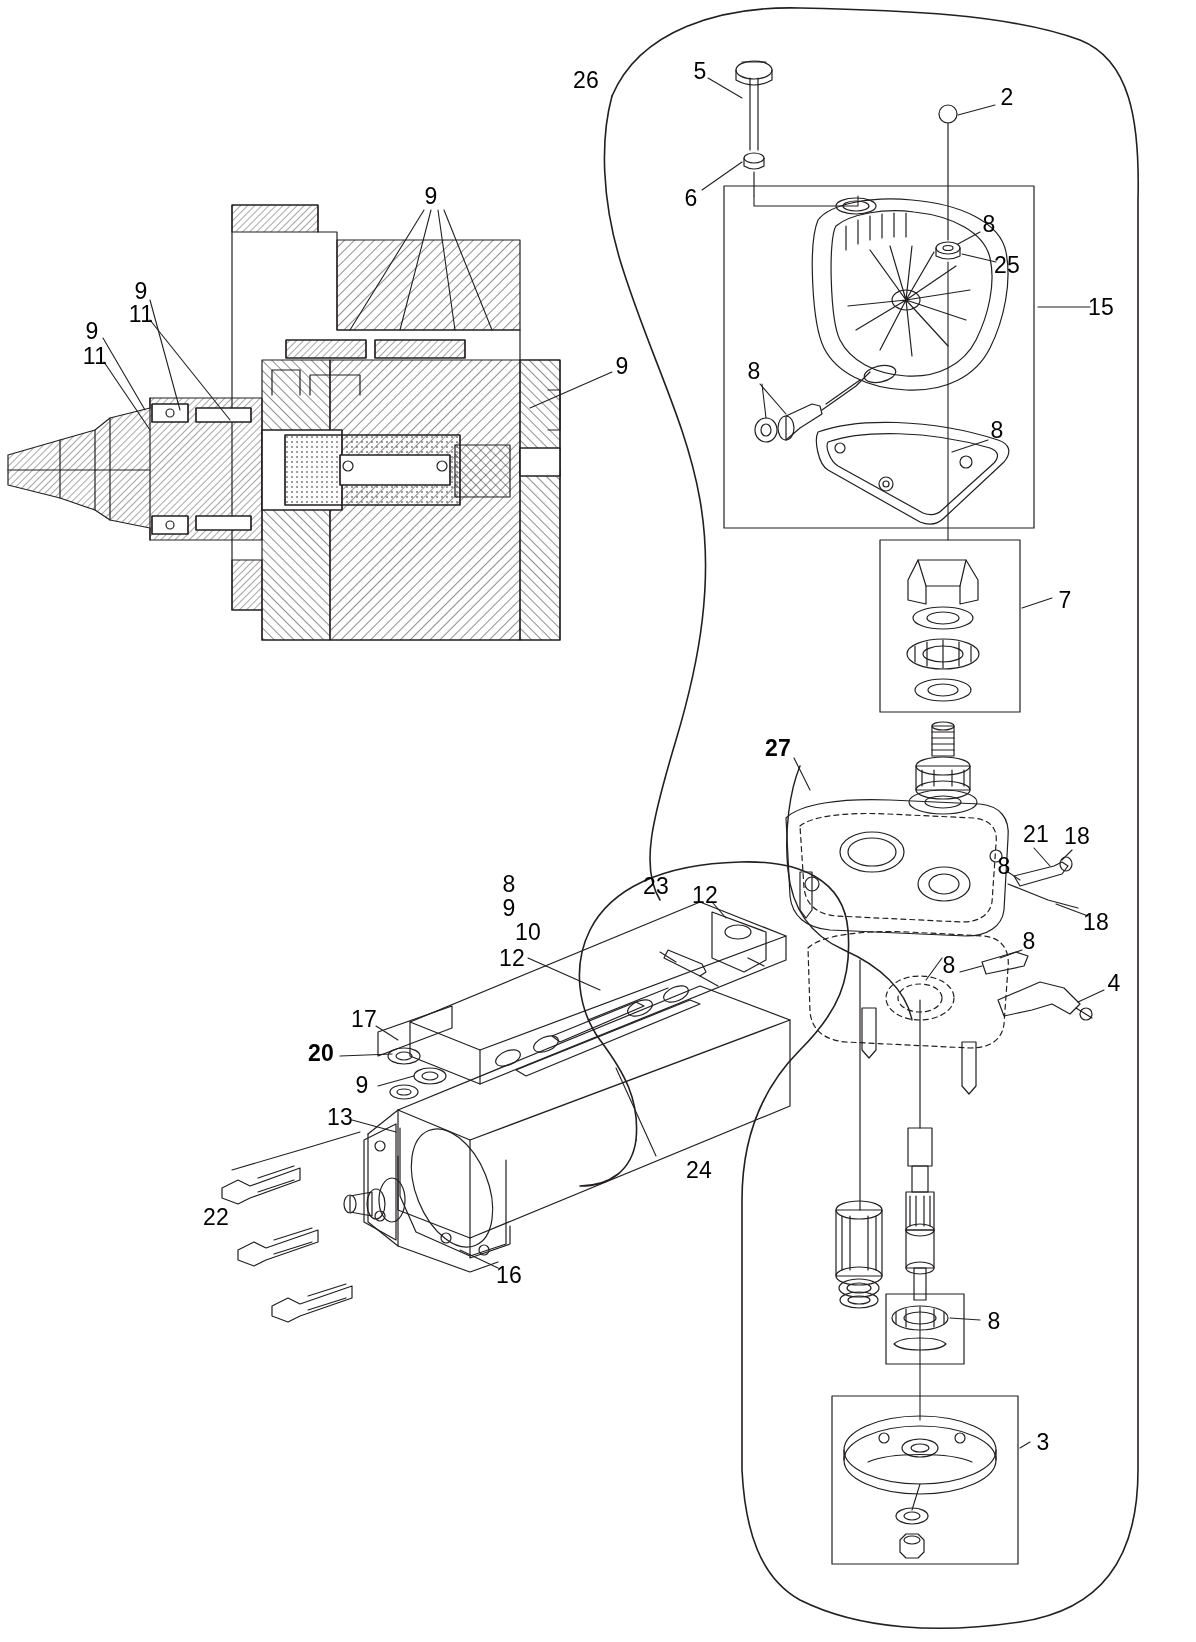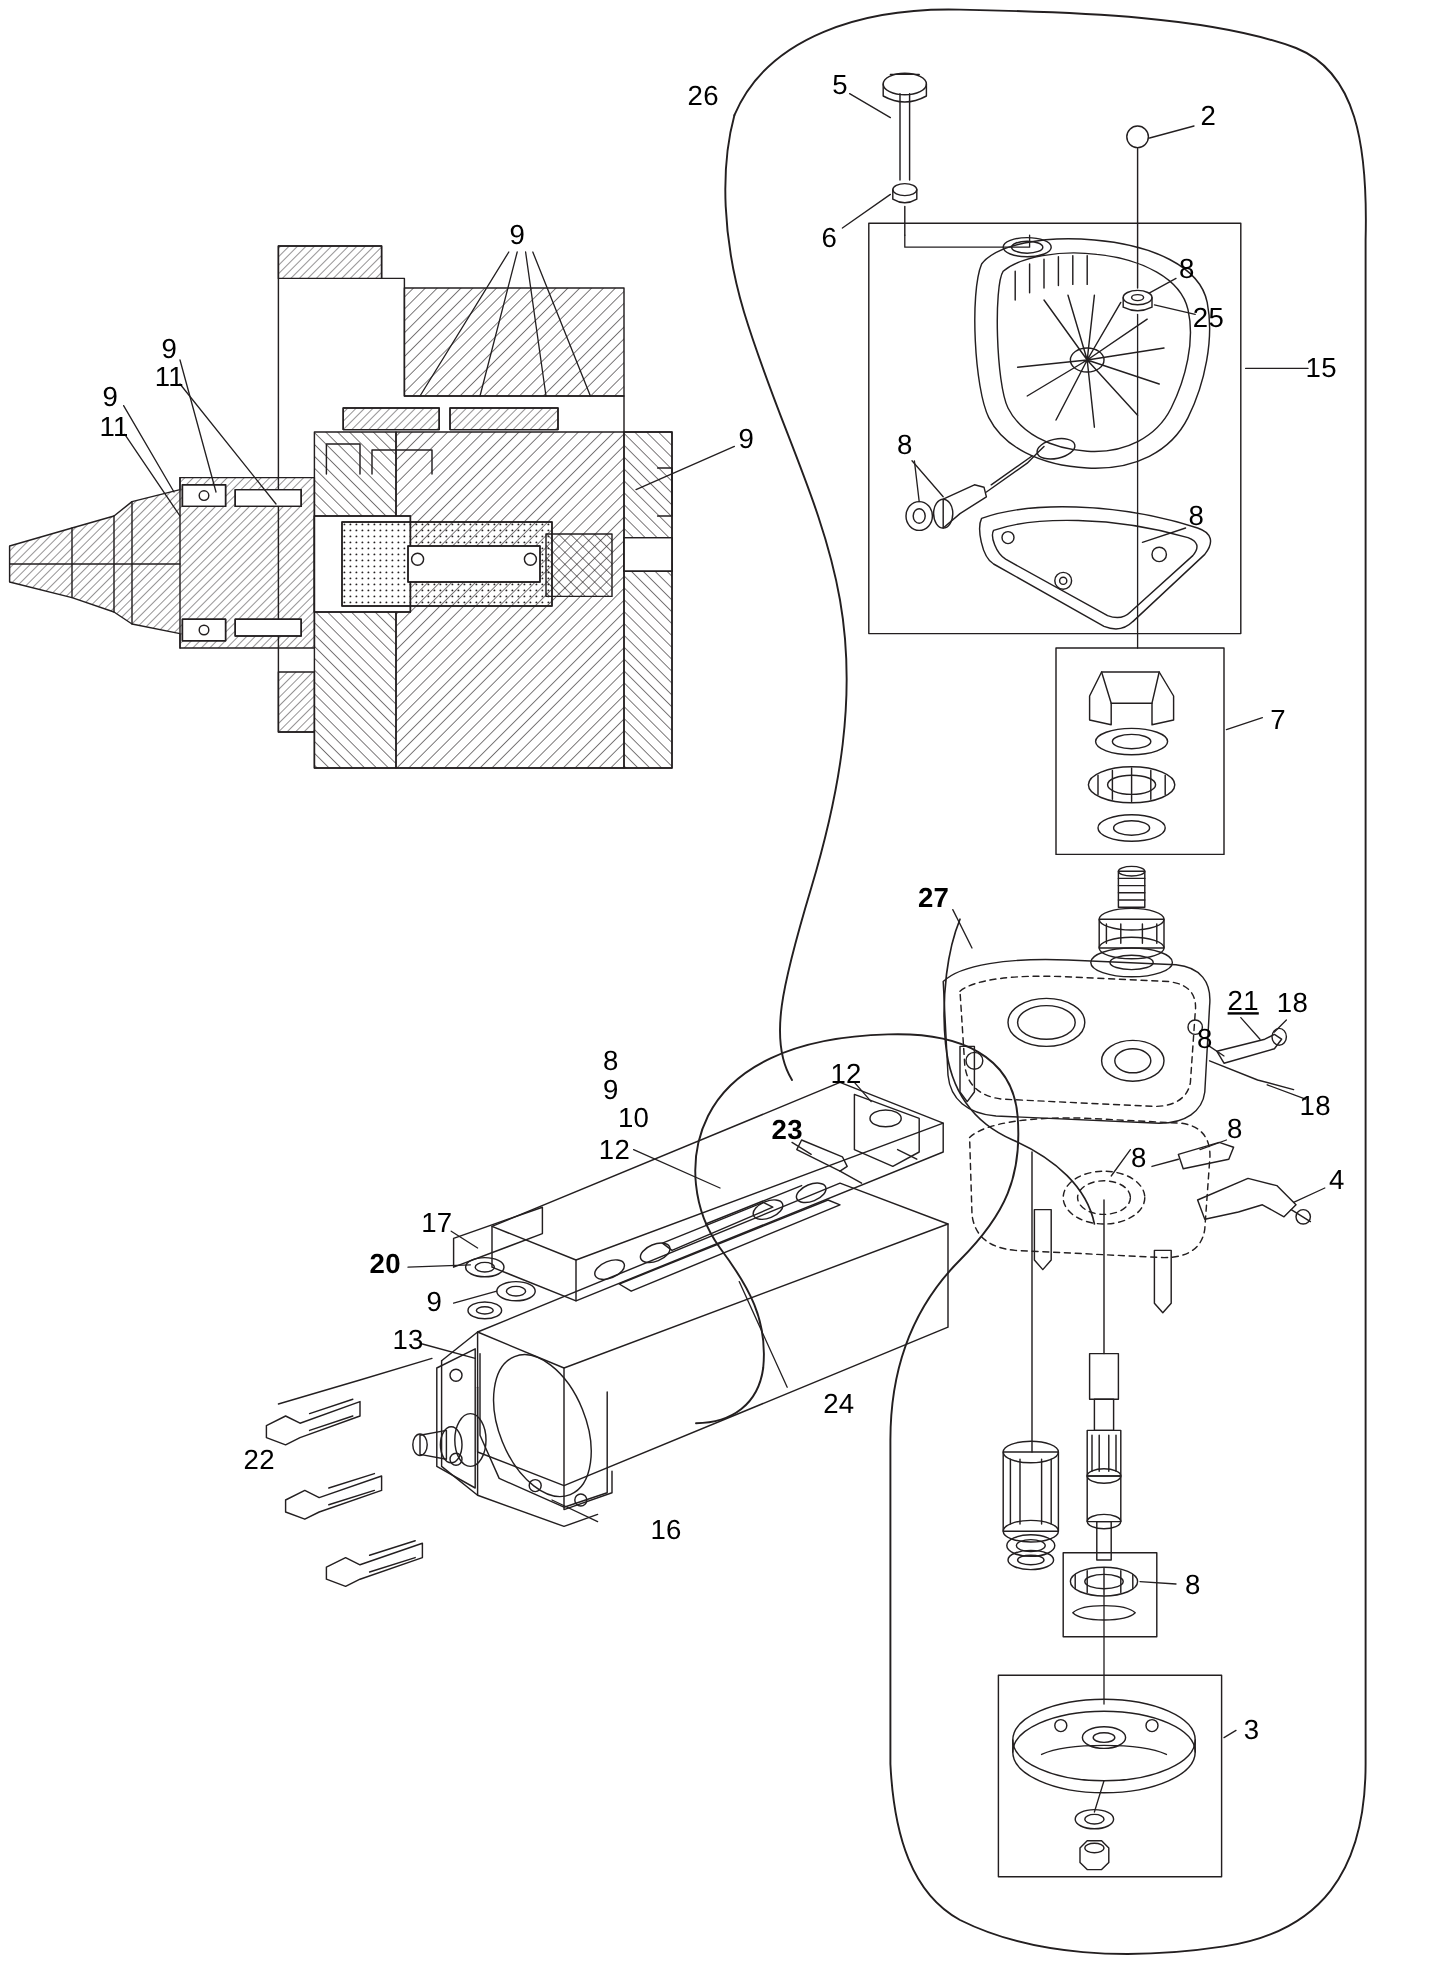--- a/index.html
+++ b/index.html
@@ -465,37 +465,37 @@
       <div class="callout" style="left: 431px; top: 196px;">9</div>
       <div class="callout" style="left: 141px; top: 291px;">9</div>
       <div class="callout" style="left: 141px; top: 314px;">11</div>
       <div class="callout" style="left: 92px; top: 331px;">9</div>
       <div class="callout" style="left: 95px; top: 356px;">11</div>
       <div class="callout" style="left: 622px; top: 366px;">9</div>
       <div class="callout" style="left: 754px; top: 371px;">8</div>
       <div class="callout" style="left: 997px; top: 430px;">8</div>
       <div class="callout" style="left: 1065px; top: 600px;">7</div>
       <div class="callout" style="left: 778px; top: 748px; font-weight: bold;">27</div>
-      <div class="callout" style="left: 1036px; top: 834px; text-decoration: underline;">21</div>
+      <div class="callout" style="left: 1036px; top: 834px;">21</div>
       <div class="callout" style="left: 1077px; top: 836px;">18</div>
       <div class="callout" style="left: 1004px; top: 866px;">8</div>
       <div class="callout" style="left: 1096px; top: 922px;">18</div>
       <div class="callout" style="left: 509px; top: 884px;">8</div>
       <div class="callout" style="left: 705px; top: 895px;">12</div>
       <div class="callout" style="left: 509px; top: 908px;">9</div>
       <div class="callout" style="left: 512px; top: 932px; margin-left: 16px;">10</div>
       <div class="callout" style="left: 512px; top: 958px;">12</div>
-      <div class="callout" style="left: 656px; top: 942px; font-weight: bold;">23</div>
+      <div class="callout" style="left: 656px; top: 886px;">23</div>
       <div class="callout" style="left: 1029px; top: 941px;">8</div>
       <div class="callout" style="left: 949px; top: 965px;">8</div>
       <div class="callout" style="left: 1114px; top: 983px;">4</div>
       <div class="callout" style="left: 364px; top: 1019px;">17</div>
       <div class="callout" style="left: 321px; top: 1053px; font-weight: bold;">20</div>
       <div class="callout" style="left: 362px; top: 1085px;">9</div>
       <div class="callout" style="left: 340px; top: 1117px;">13</div>
       <div class="callout" style="left: 216px; top: 1217px;">22</div>
       <div class="callout" style="left: 683px; top: 1170px; margin-left: 16px;">24</div>
-      <div class="callout" style="left: 509px; top: 1275px; margin-left: 46px;">16</div>
+      <div class="callout" style="left: 509px; top: 1275px;">16</div>
       <div class="callout" style="left: 994px; top: 1321px;">8</div>
       <div class="callout" style="left: 1043px; top: 1442px;">3</div>
     </div>
 
 </div>
 
 </body></html>

